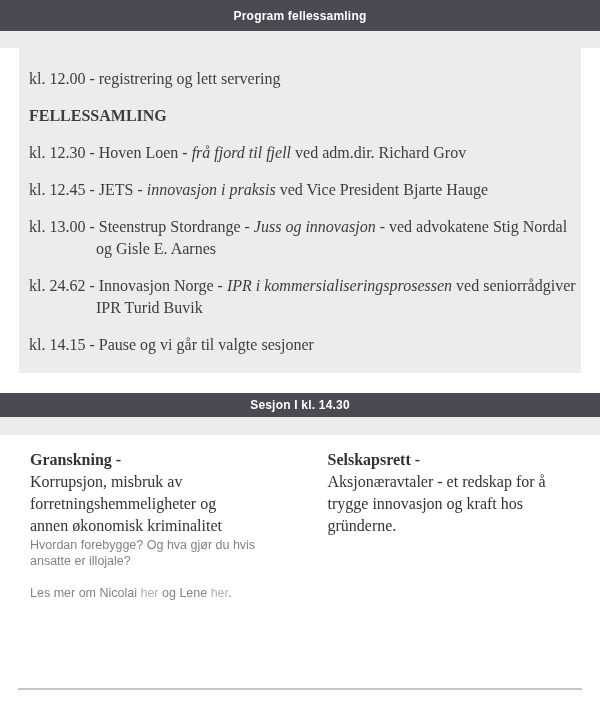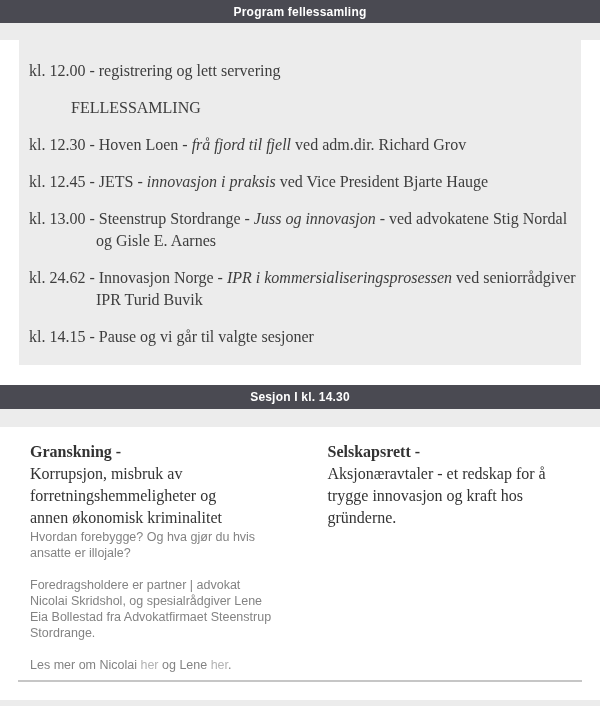--- a/index.html
+++ b/index.html
@@ -1,40 +1,40 @@
 <!DOCTYPE html>
 <html><head>
 <meta charset="utf-8">
 <style>
   html,body{margin:0;padding:0;}
   body{
     width:600px;height:706px;overflow:hidden;background:#ffffff;
     font-family:"Liberation Serif",serif;
   }
   .bar{
-    height:23px;background:#4a4a52;color:#ffffff;
+    height:31px;background:#4a4a52;color:#ffffff;
     display:flex;align-items:center;justify-content:center;
     font-family:"Liberation Sans",sans-serif;font-size:12px;font-weight:bold;
     letter-spacing:.2px;
   }
   .bar.session{height:24px;}
   .strip{background:#ececec;}
   .strip.top{height:17px;}
   .strip.mid{height:18px;}
   .program-box{
     margin:0 19px;height:325px;box-sizing:border-box;
     background:#ececec;padding:20px 4px 0 10px;
     font-size:16px;color:#3d3d3d;
   }
   .program-item{
     line-height:22px;margin:0 0 15px 0;
     padding-left:67px;text-indent:-67px;
   }
   .seg-italic{font-style:italic;}
-  .seg-bold{font-weight:normal;margin-left:42px;}
+  .seg-bold{font-weight:bold;}
   .white-gap{height:20px;background:#ffffff;}
   .section{
     height:253px;box-sizing:border-box;background:#ffffff;
     padding:14px 22px 0 30px;
   }
   .cols{display:flex;gap:47px;}
   .col{width:256px;}
   .col-title{
     font-size:16px;line-height:22px;color:#333333;white-space:pre-line;
   }
@@ -81,21 +81,20 @@
   <div class="cols">
 
     <div class="col">
       <div class="col-title"><span class="tb">Granskning -</span>
 <span>Korrupsjon, misbruk av
 forretningshemmeligheter og
 annen økonomisk kriminalitet</span></div>
       <div class="col-body">
         <div>
             <p>Hvordan forebygge? Og hva gjør du hvis ansatte er illojale?</p>
-            <p>Foredragsholdere er partner | advokat Nicolai Skridshol, og spesialrådgiver Lene Eia Bollestad fra Advokatfirmaet Steenstrup Stordrange.</p>
           </div>
         <p class="lesmer"><span>Les mer om Nicolai </span><span class="seg-link">her</span><span> og Lene </span><span class="seg-link">her</span><span>.</span></p>
       </div>
     </div>
 
     <div class="col">
       <div class="col-title"><span class="tb">Selskapsrett -</span>
 <span>Aksjonæravtaler - et redskap for å
 trygge innovasjon og kraft hos
 gründerne.</span></div>

